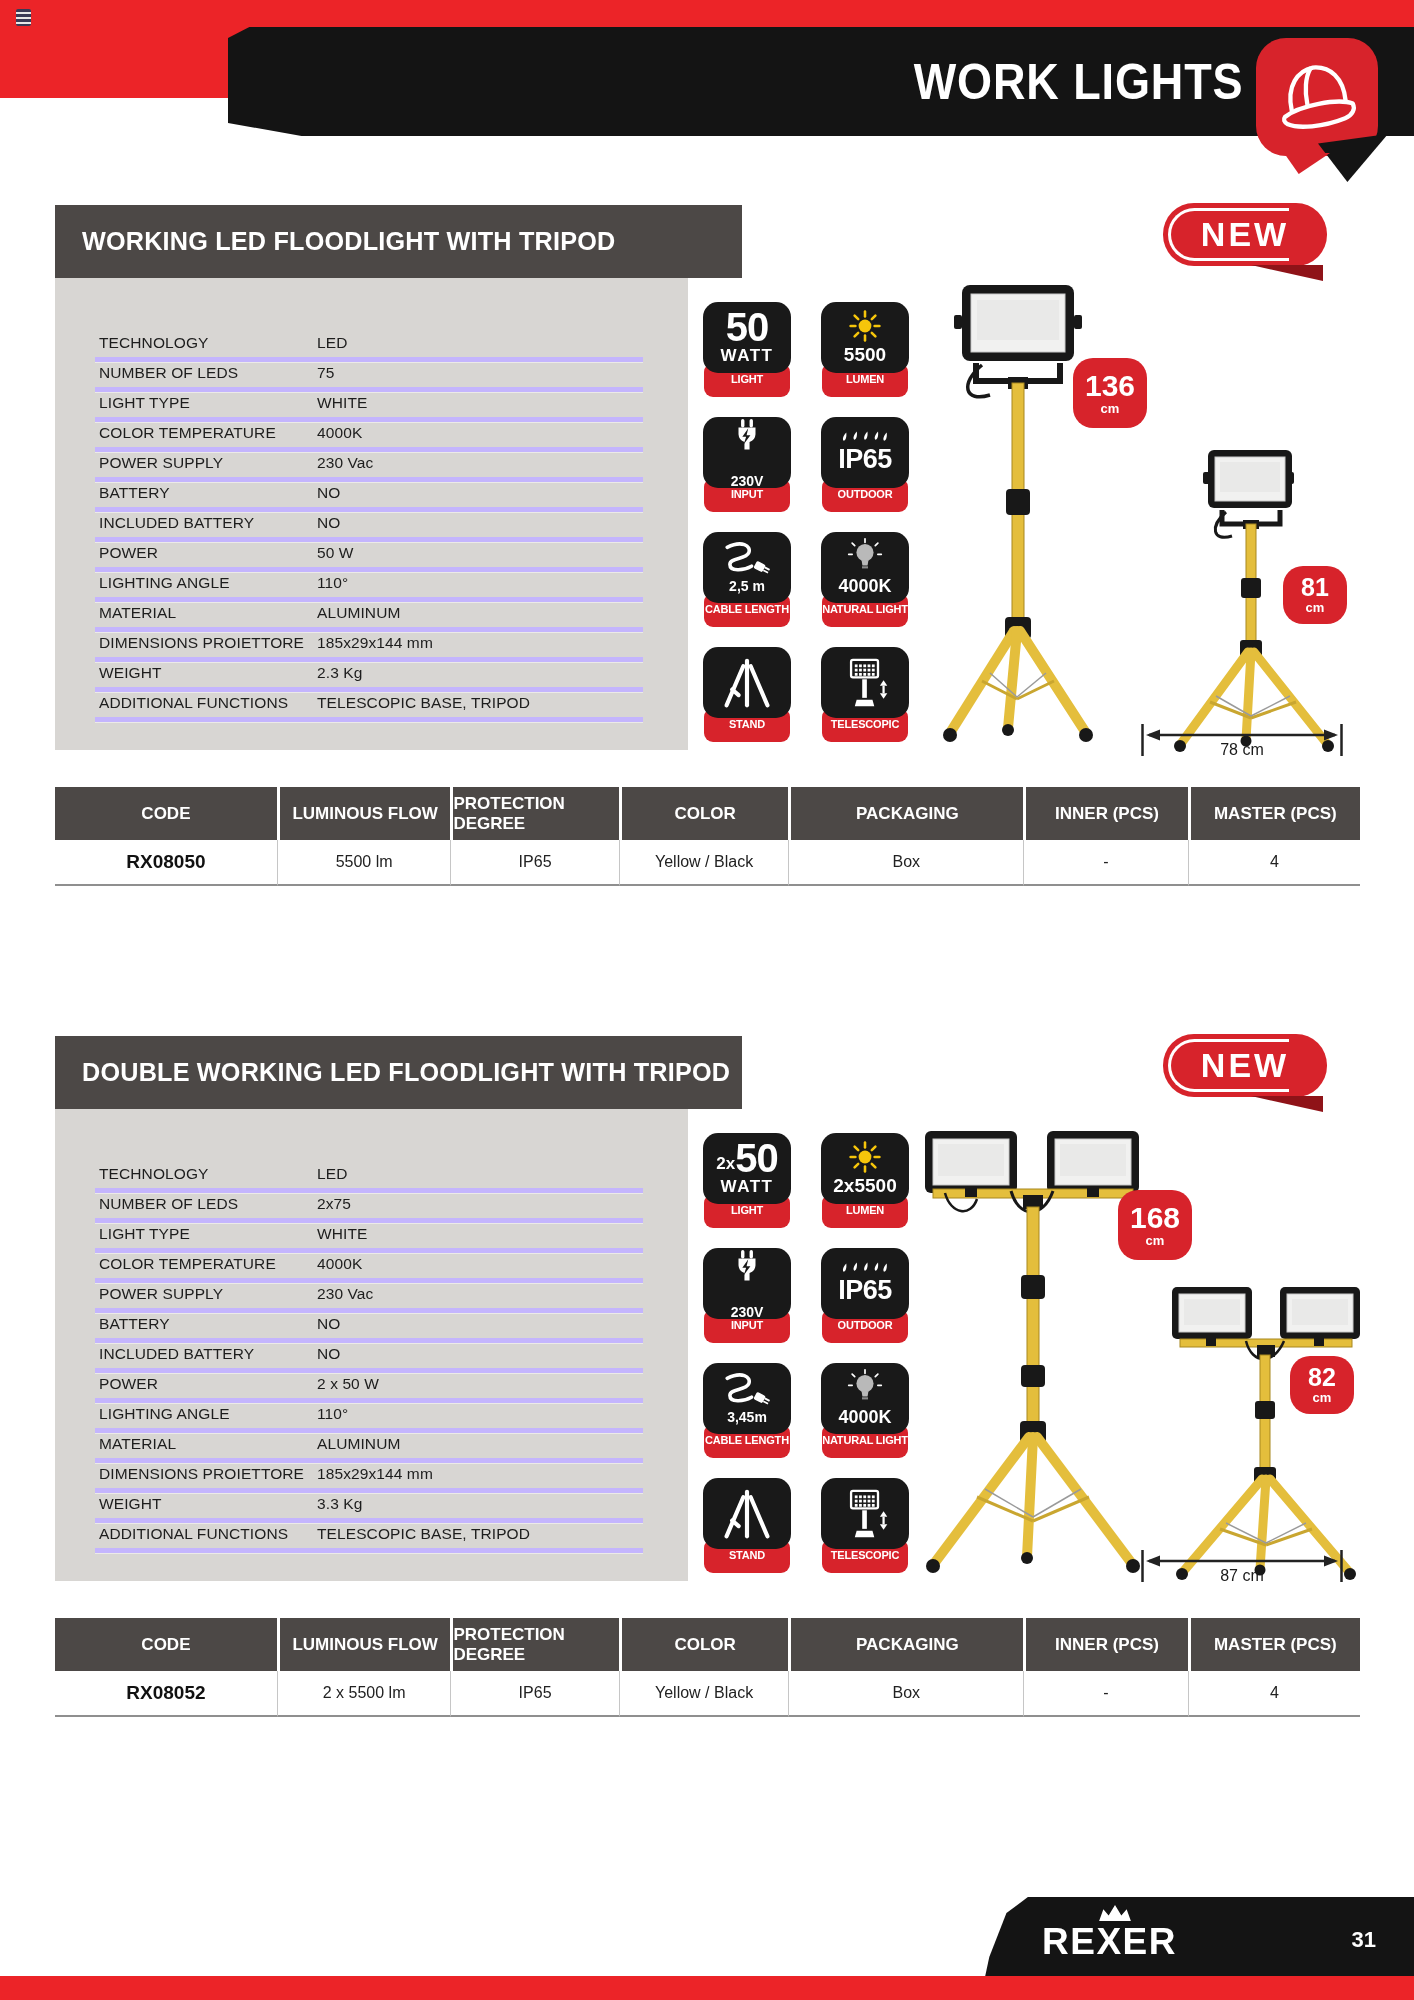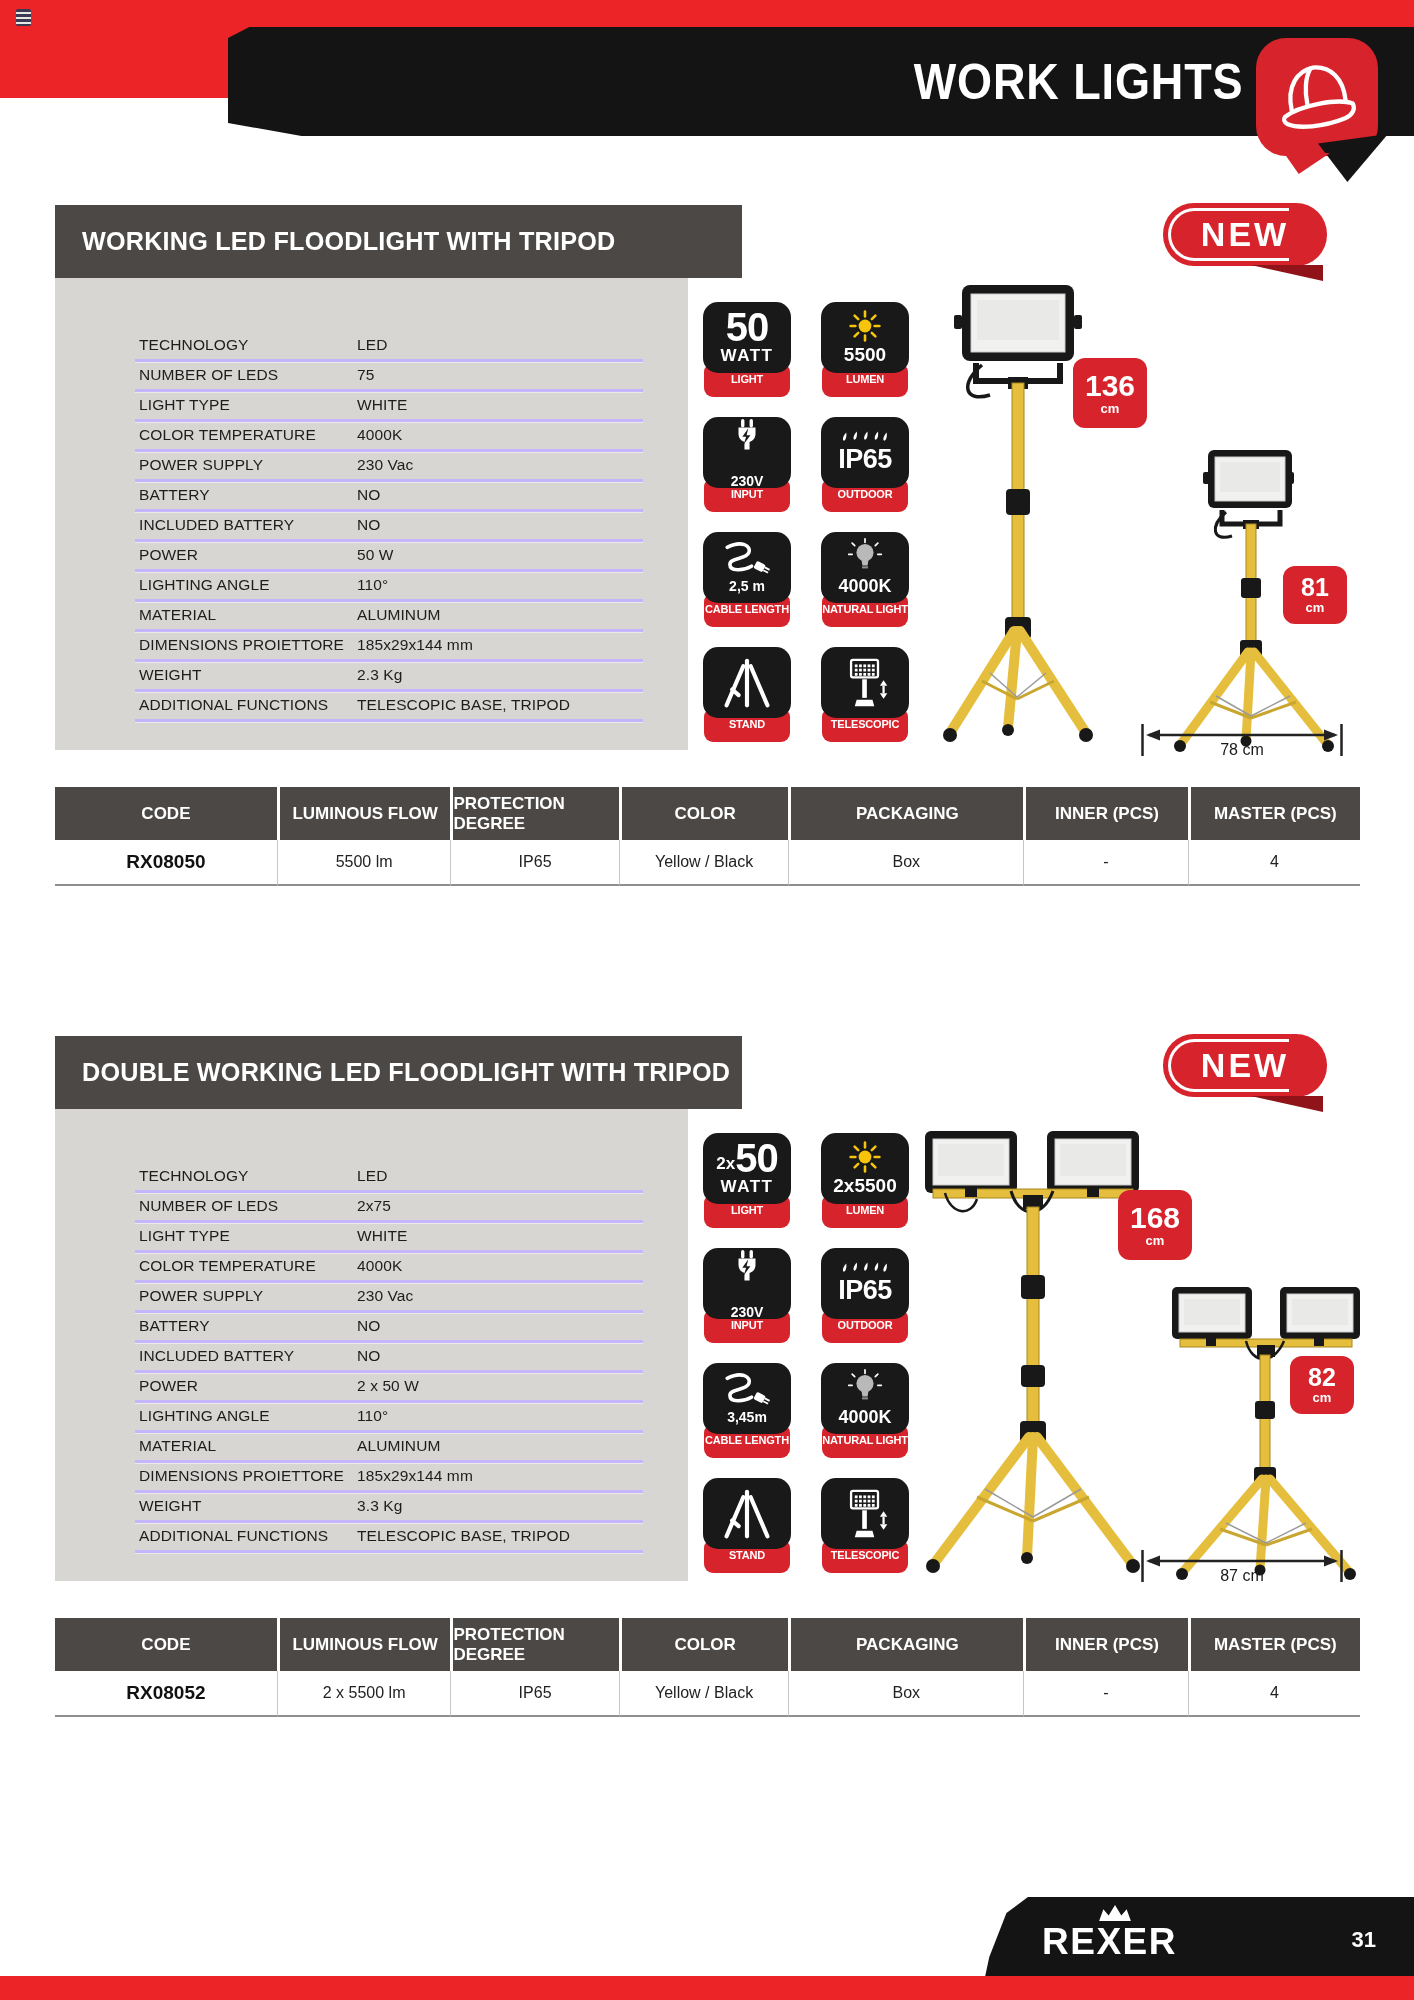--- a/index.html
+++ b/index.html
@@ -30,21 +30,21 @@
 
   
   .product{position:absolute;left:0;width:1414px;height:906px;}
   .product.p1{top:0;} .product.p2{top:831px;}
   .sec-title{left:55px;top:205px;width:687px;height:73px;background:var(--bar);
     display:flex;align-items:center;padding-left:27px;}
   .sec-title span{color:#fff;font-weight:700;font-size:26px;letter-spacing:.2px;white-space:nowrap;
     transform:scaleX(.97);transform-origin:left;}
   .panel{left:55px;top:278px;width:633px;height:472px;background:var(--panel);}
   .specs{left:95px;top:332px;width:548px;}
-  .spec-row{position:relative;height:30px;border-bottom:3px solid #c4b5fd;box-shadow:0 1px 0 #eceae8;margin-left:40px;}
+  .spec-row{position:relative;height:30px;border-bottom:5px solid #c4b5fd;box-shadow:0 1px 0 #eceae8;}
   .spec-label,.spec-value{position:absolute;bottom:5px;font-size:15.5px;color:#1d1d1d;letter-spacing:.1px;white-space:nowrap;}
   .spec-label{left:4px;} .spec-value{left:222px;}
 
   
   .badges{left:703px;top:302px;width:206px;display:grid;grid-template-columns:88px 88px;
     column-gap:30px;row-gap:20px;}
   .tile{position:relative;width:88px;height:95px;}
   .tile-red{position:absolute;left:1px;right:1px;bottom:0;height:34px;background:var(--badge-red);
     border-radius:9px;display:flex;align-items:flex-end;justify-content:center;padding-bottom:12px;}
   .tile-red span{font-size:11px;font-weight:700;color:#fff;letter-spacing:-.2px;white-space:nowrap;}
@@ -66,21 +66,21 @@
   
   .new-badge{left:1163px;top:203px;width:164px;height:63px;background:var(--badge-red);
     border-radius:31px;display:flex;align-items:center;justify-content:center;z-index:2;}
   .new-badge::before{content:'';position:absolute;left:5px;top:5px;bottom:5px;width:118px;
     border:3px solid #fff;border-right:none;border-radius:27px 0 0 27px;}
   .new-badge::after{content:'';position:absolute;right:4px;bottom:-15px;width:72px;height:16px;
     background:#8F1318;clip-path:polygon(0 0,100% 0,100% 100%);}
   .new-text{font-size:34px;font-weight:800;color:#fff;letter-spacing:3px;}
 
   
-  .hbadge{background:var(--badge-red);border-radius:12px;color:#fff;display:flex;flex-direction:column;
+  .hbadge{background:var(--badge-red);border-radius:20px;color:#fff;display:flex;flex-direction:column;
     align-items:center;justify-content:center;z-index:2;}
   .hbadge .hv{font-size:30px;font-weight:800;line-height:1;}
   .hbadge .hu{font-size:13px;font-weight:700;margin-top:0;}
   .hb-tall{width:74px;height:70px;}
   .hb-small{width:64px;height:58px;}
   .hb-small .hv{font-size:25px;}
   .p1 .hb-tall{left:1073px;top:358px;} .p1 .hb-small{left:1283px;top:566px;}
   .p2 .hb-tall{left:1118px;top:359px;} .p2 .hb-small{left:1290px;top:525px;}
 
   

